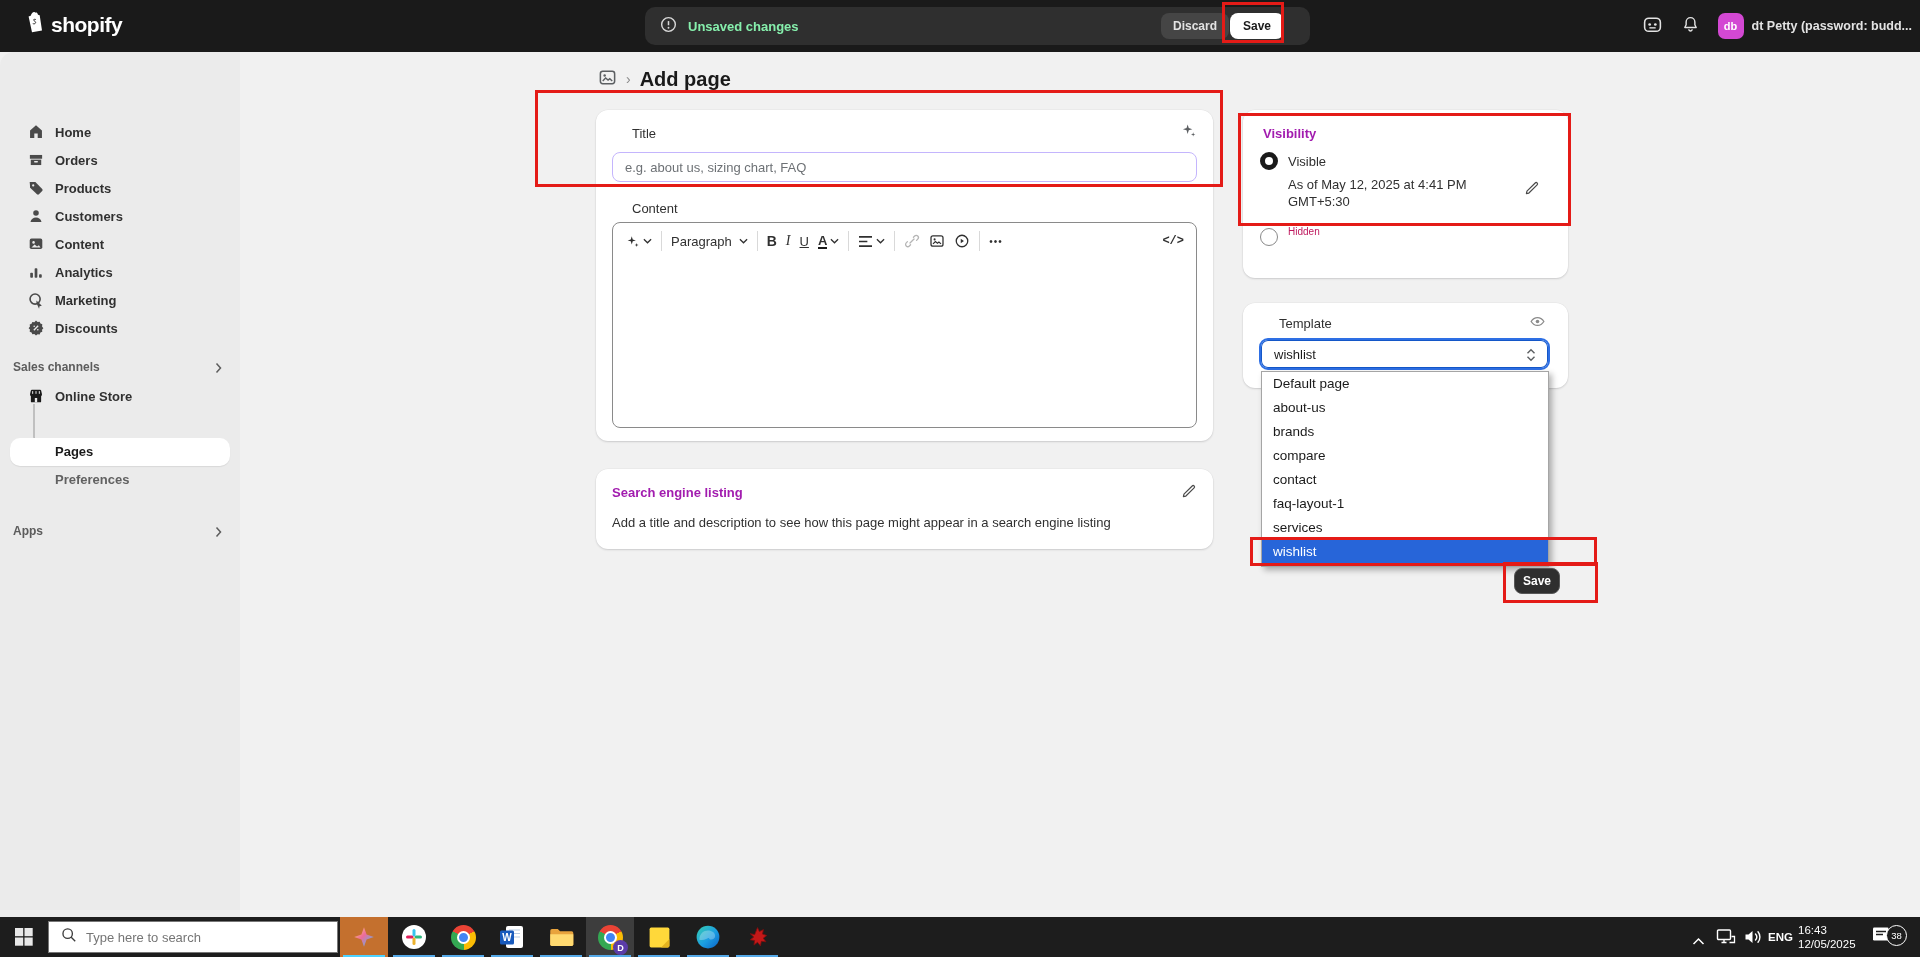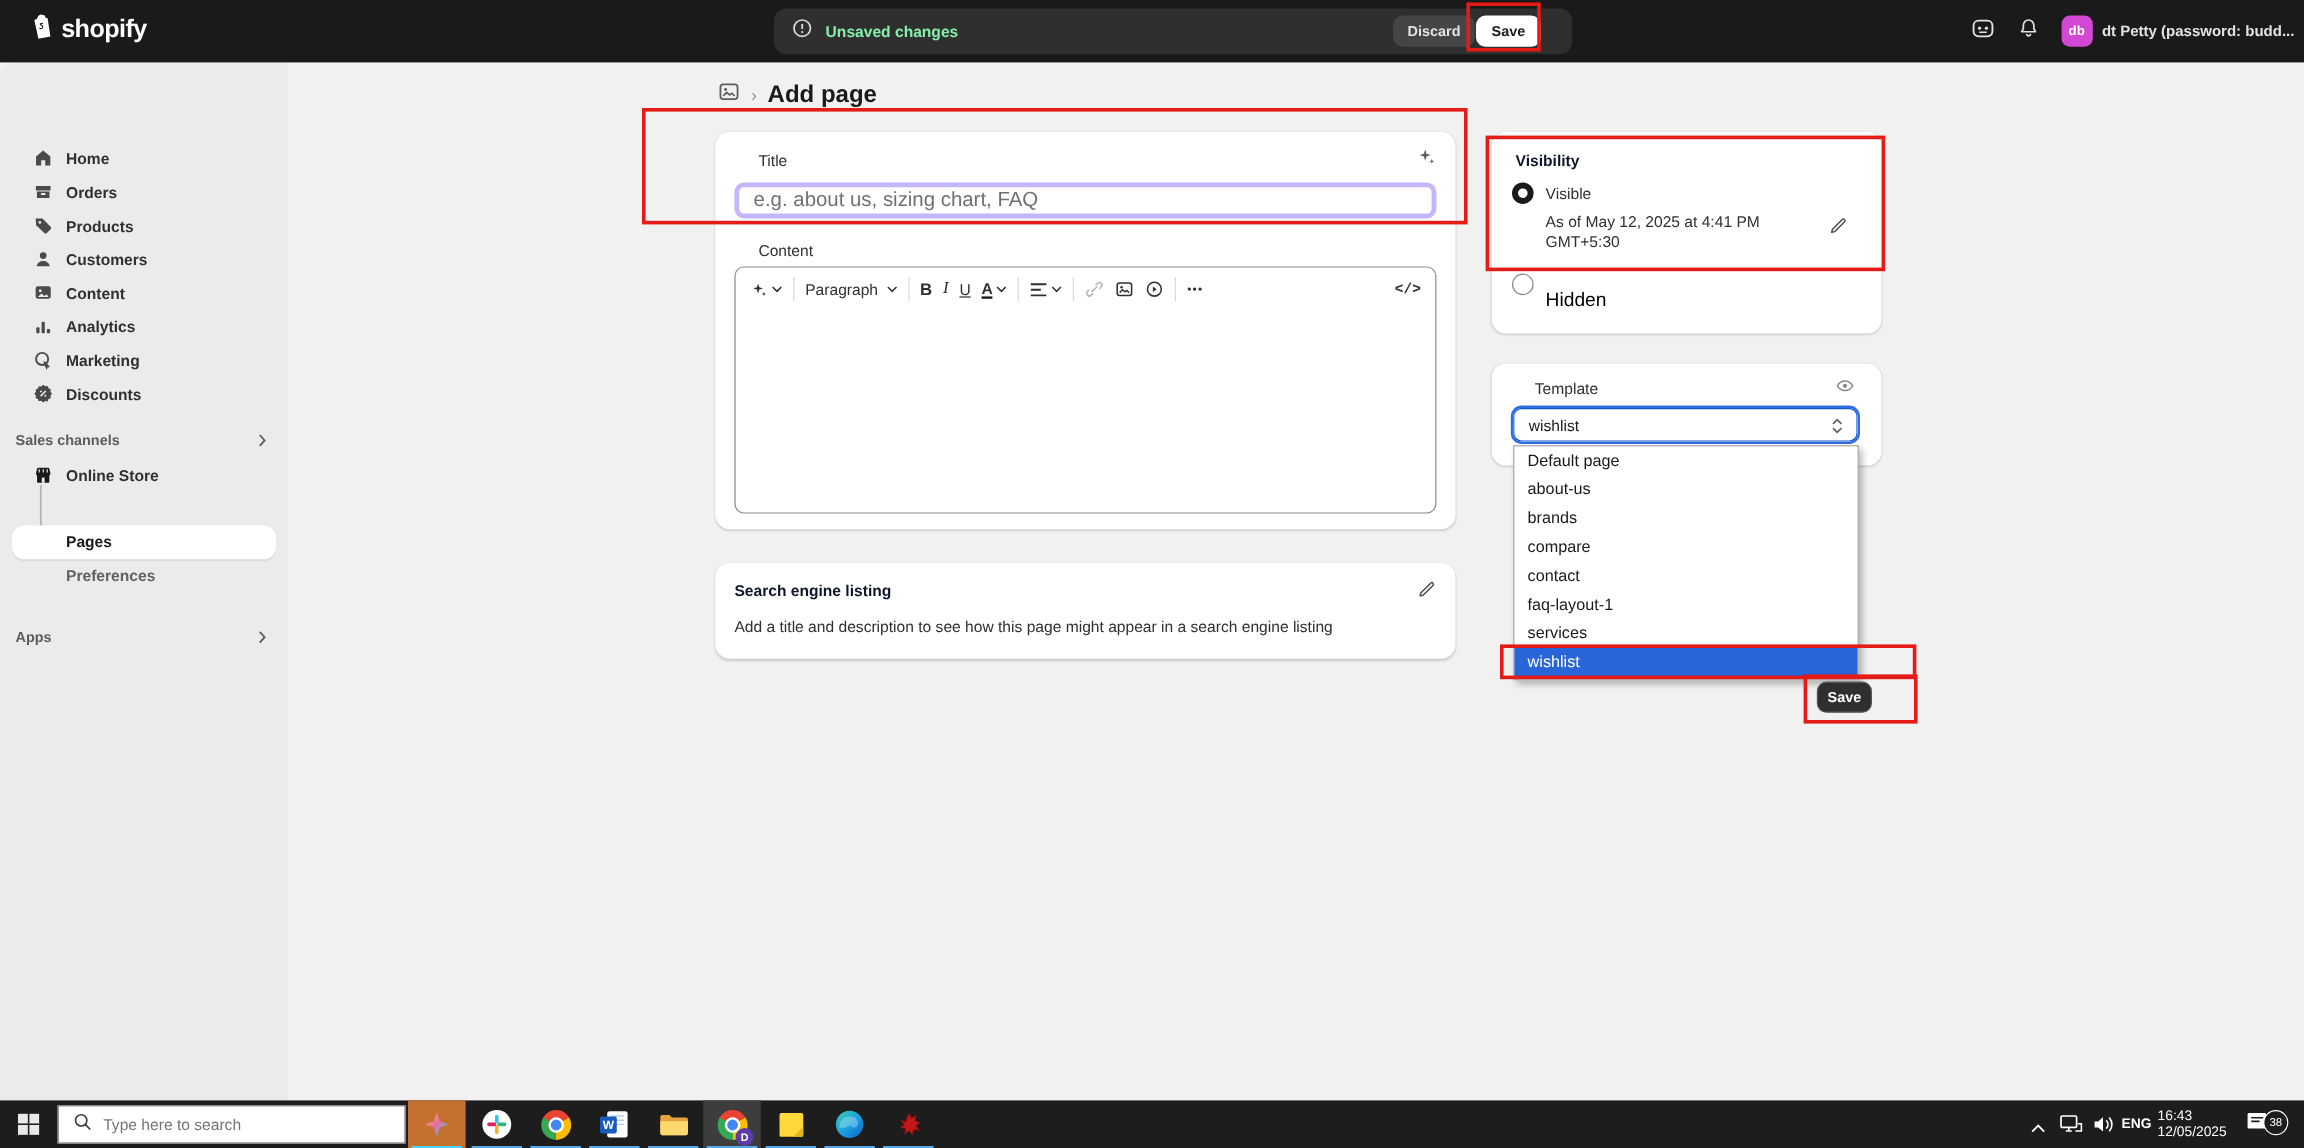--- a/index.html
+++ b/index.html
@@ -35,23 +35,23 @@
   .sec-chev { position:absolute; left:214px; width:10px; height:12px; }
   .sub-label { position:absolute; left:55px; font-size:13px; font-weight:600; color:#616161; }
   .pages-pill { position:absolute; left:10px; top:386px; width:220px; height:28px; background:#ffffff;
     border-radius:10px; box-shadow:0 1px 1px rgba(0,0,0,.08); }
   .pages-pill .lb { position:absolute; left:45px; top:6px; font-size:13px; font-weight:700; color:#1a1a1a; }
 
   
   .card { position:absolute; background:#fff; border-radius:12px;
     box-shadow:0 1px 2px rgba(31,33,36,.16), 0 0 0 .5px rgba(0,0,0,.04); }
   .f-label { font-size:13px; font-weight:450; color:#303030;margin-left:20px; }
-  .f-head { font-size:13px; font-weight:700; color:#0f172a; }
-  .t-input { position:absolute; left:16px; top:42px; width:585px; height:30px; border:4px solid #c4b5fd;
-    border-radius:8px; font-size:17px; color:#1a1a1a; padding:0 12px; font-family:inherit; background:#fff; }
+  .f-head { font-size:13px; font-weight:700; color:#a21caf; }
+  .t-input { position:absolute; left:16px; top:42px; width:585px; height:30px; border:1px solid #c4b5fd;
+    border-radius:8px; font-size:13px; color:#1a1a1a; padding:0 12px; font-family:inherit; background:#fff; }
   .t-input::placeholder { color:#6d7175; }
   .editor { position:absolute; left:16px; top:112px; width:585px; height:206px; border:1px solid #8a8a8a;
     border-radius:8px; background:#fff; }
   .toolbar { position:absolute; left:0; top:0; width:100%; height:36px; display:flex; align-items:center;
     gap:9px; padding:0 12px; }
   .tb-it { display:flex; align-items:center; gap:3px; color:#303030; font-size:13px; }
   .tb-div { width:1px; height:20px; background:#d9d9d9; }
   .tb-b { font-weight:800; font-size:14px; }
   .tb-i { font-style:italic; font-family:"Liberation Serif", serif; font-size:14px; }
   .tb-u { text-decoration:underline; font-size:13px; }
@@ -360,21 +360,21 @@
     <div class="f-head abs" style="left:20px;top:16px">Visibility</div>
     <div class="radio on abs" style="left:17px;top:42px"></div>
     <div class="abs" style="left:45px;top:44px;font-size:13px;color:#303030">Visible</div>
     <div class="note abs" style="left:45px;top:66px;width:196px">As of May 12, 2025 at 4:41 PM GMT+5:30</div>
     <span class="abs" style="right:28px;top:70px">
       <svg width="16" height="16" viewBox="0 0 20 20">
           <path d="m3 17 .7-3L14 3.7a1.7 1.7 0 0 1 2.4 0 1.7 1.7 0 0 1 0 2.4L6.1 16.3 3 17z" fill="none" stroke="#4a4a4a" stroke-width="1.5" stroke-linejoin="round"></path>
         </svg>
     </span>
     <div class="radio off abs" style="left:17px;top:118px"></div>
-    <div class="abs" style="left:45px;top:132px;font-size:16px;color:#000000">Hidden</div>
+    <div class="abs" style="left:45px;top:116px;font-size:10px;color:#be185d">Hidden</div>
   </section>
 
   <section class="card" style="left:1243px;top:303px;width:325px;height:85px">
     <div class="f-label abs" style="left:16px;top:13px">Template</div>
     <span class="abs" style="right:22px;top:10px">
       <svg width="17" height="17" viewBox="0 0 20 20">
           <path d="M2.5 10S5.4 5.4 10 5.4 17.5 10 17.5 10 14.6 14.6 10 14.6 2.5 10 2.5 10z" fill="none" stroke="#8a8a8a" stroke-width="1.5"></path>
           <circle cx="10" cy="10" r="2.1" fill="#8a8a8a"></circle>
         </svg>
     </span>

